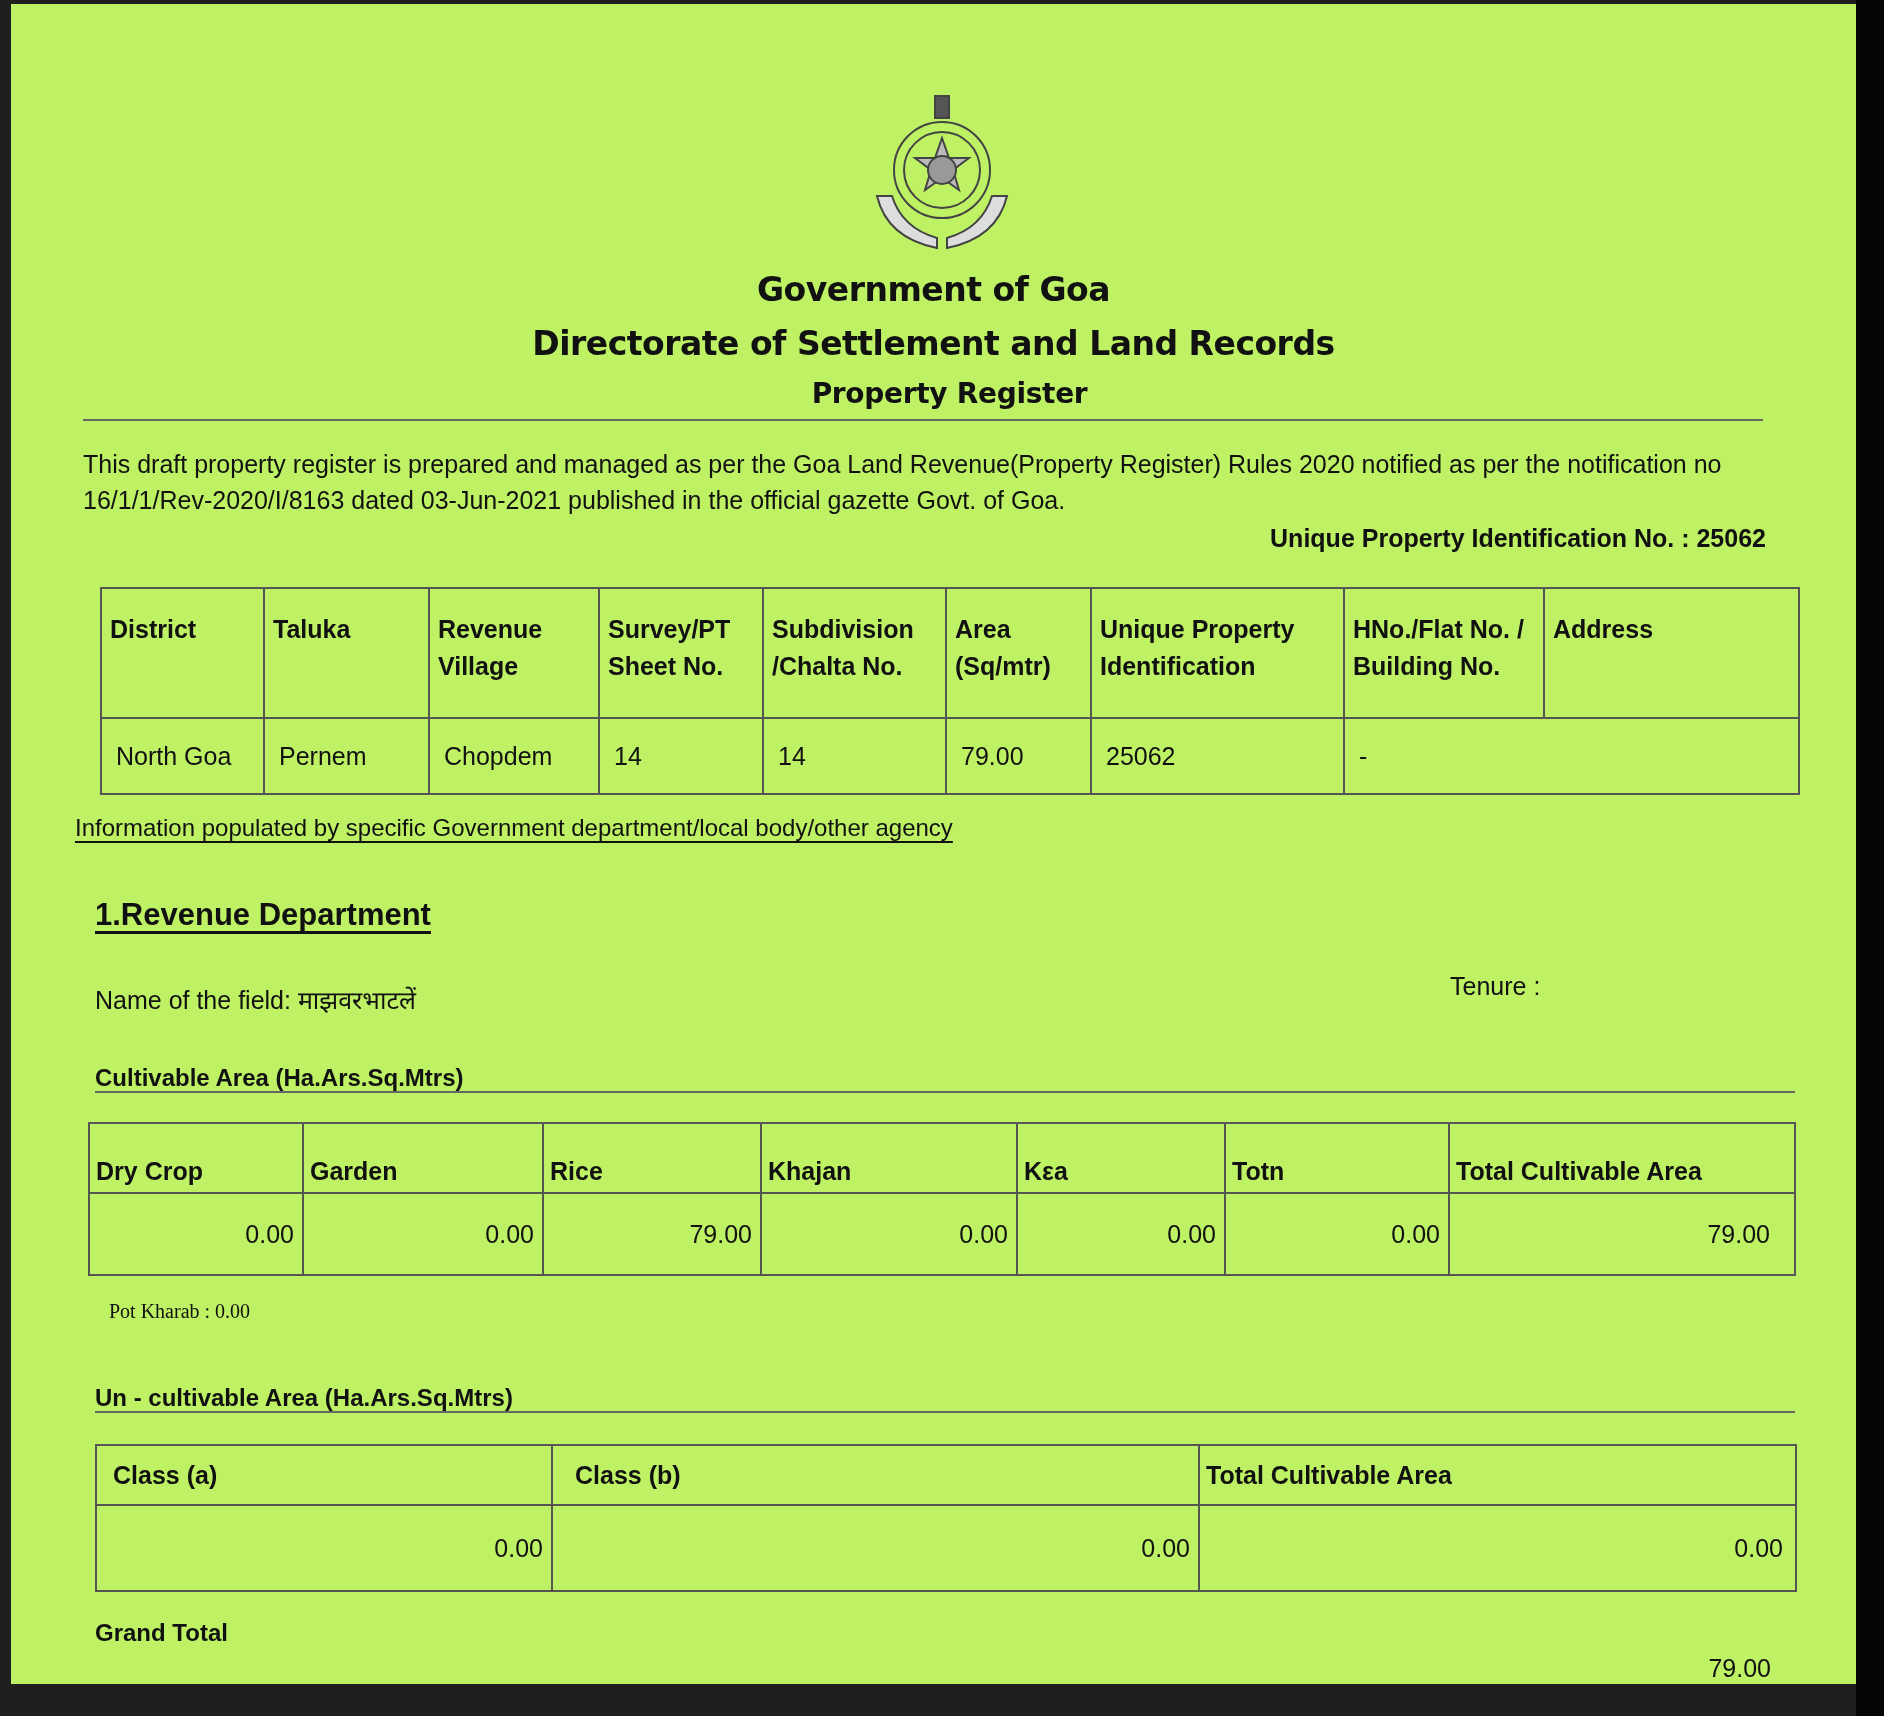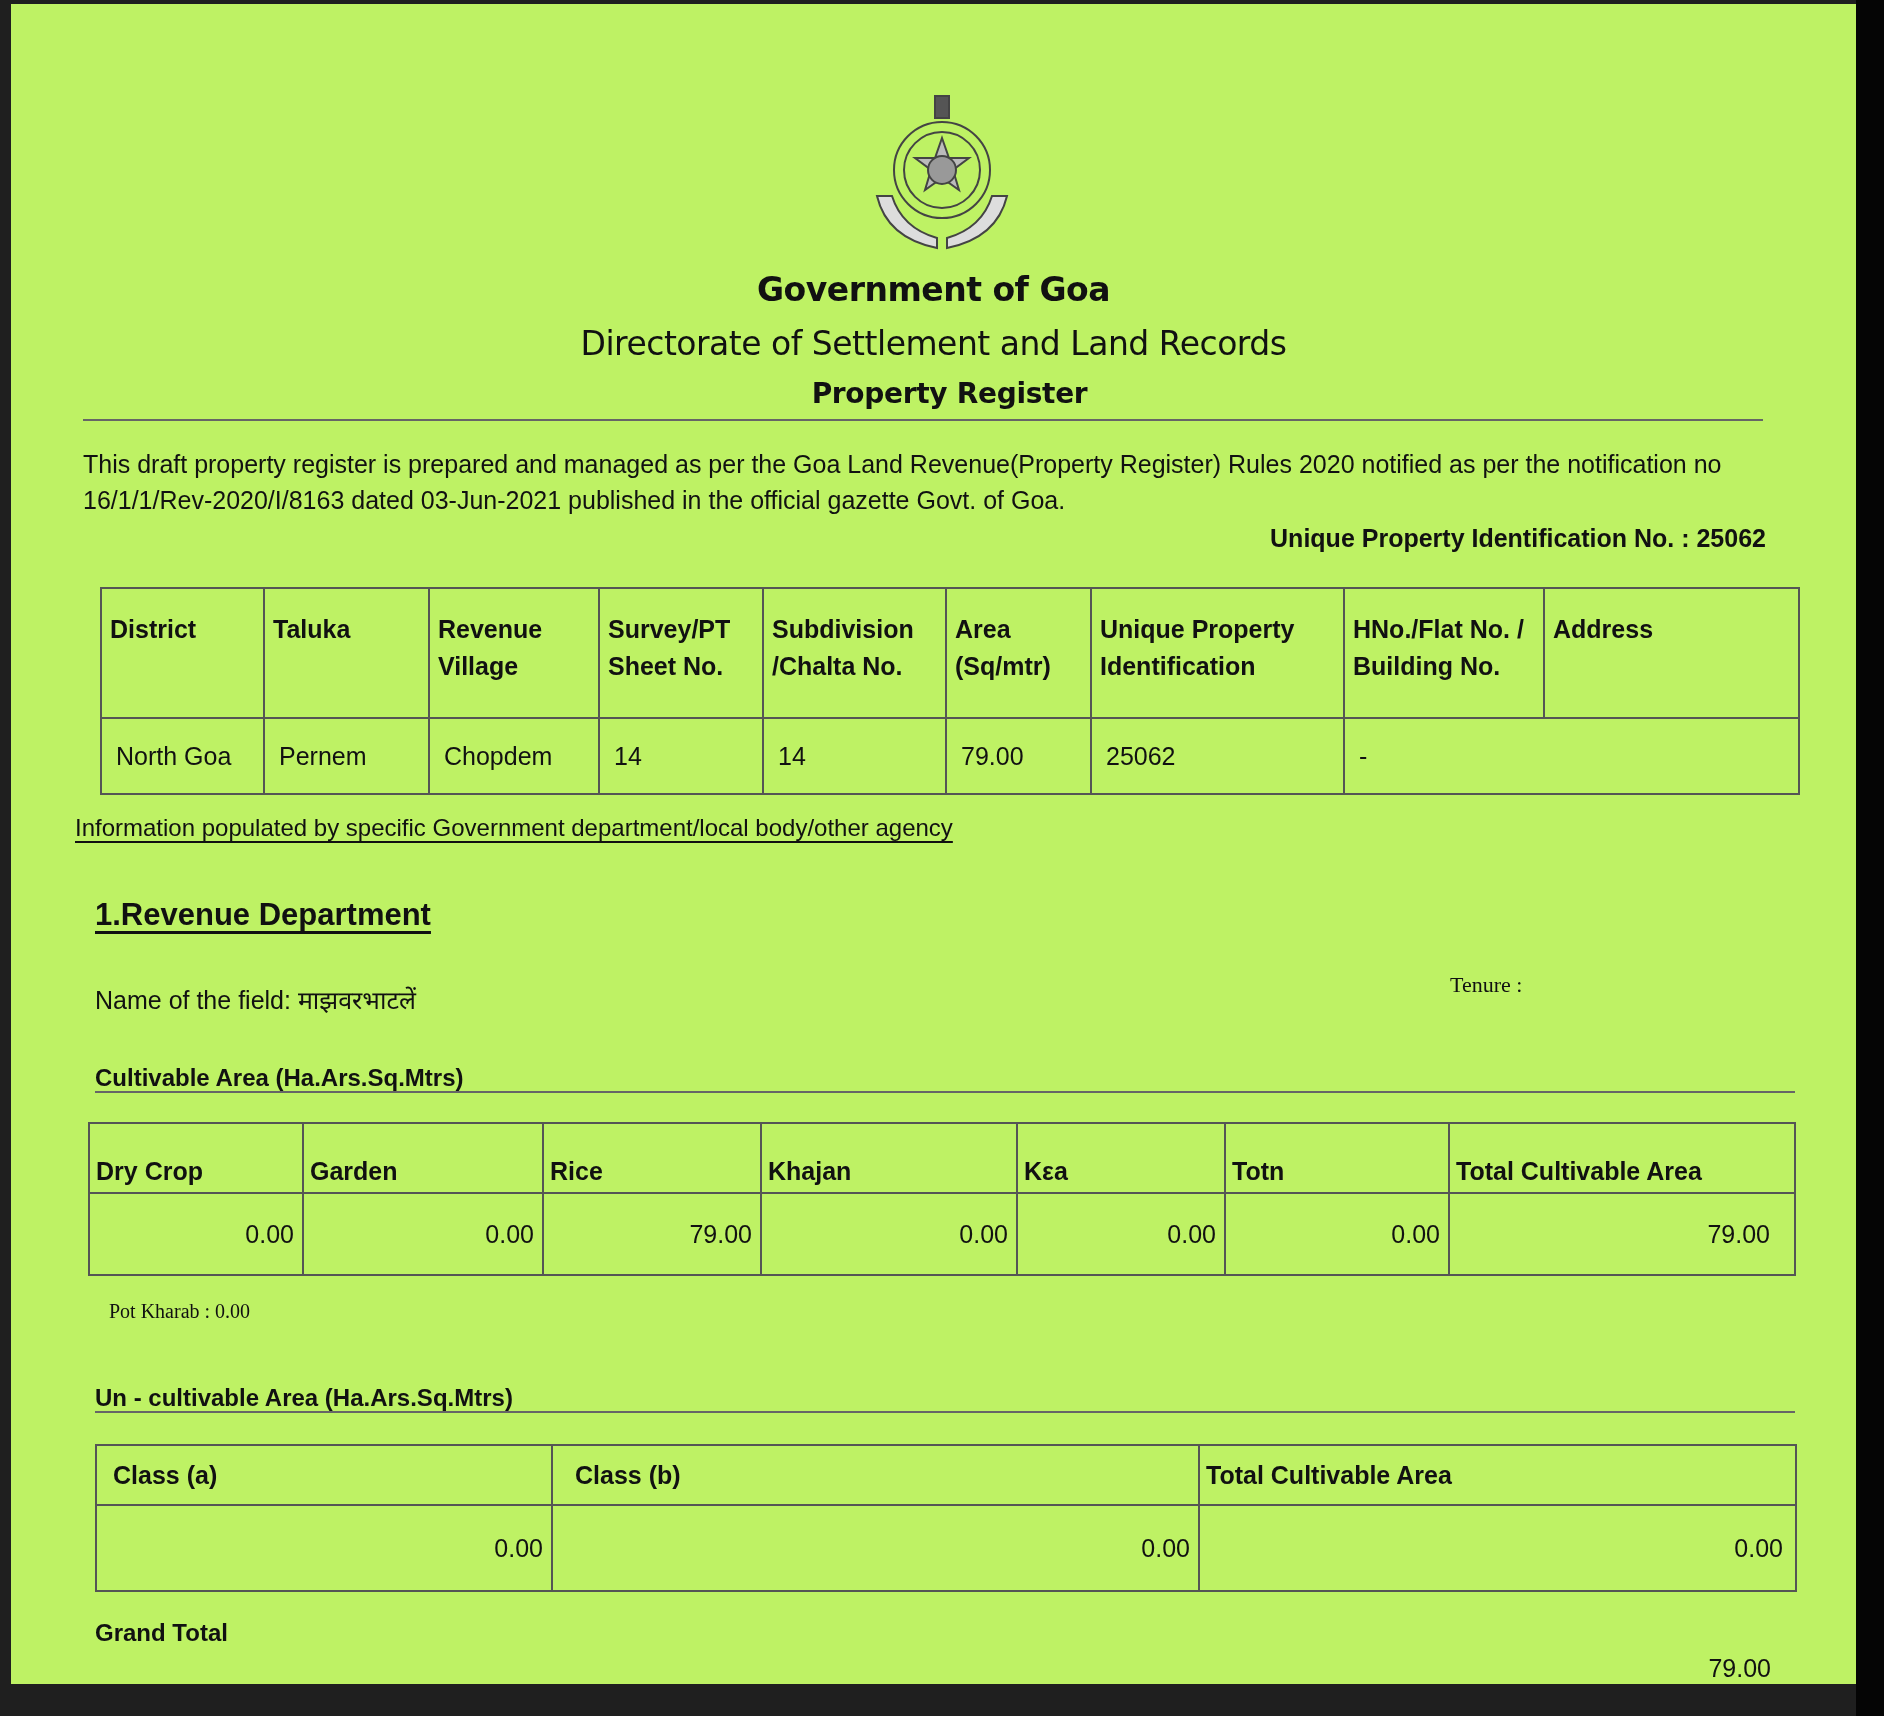--- a/index.html
+++ b/index.html
@@ -9,35 +9,35 @@
     font-family:"Liberation Sans", sans-serif; color:#111;
   }
   .page {
     position:absolute; left:11px; top:4px; width:1845px; height:1680px;
     background:#bef264; overflow:hidden;
   }
   .rightbar { position:absolute; right:0; top:0; width:28px; height:1716px; background:#050505; }
   .abs { position:absolute; }
   .emblem { left:846px; top:84px; width:170px; height:170px; }
   .title1 { left:0; width:1845px; top:266px; text-align:center; font-family:"DejaVu Sans", sans-serif; font-weight:bold; font-size:33px; letter-spacing:-0.5px; }
-  .title2 { left:0; width:1845px; top:320px; text-align:center; font-family:"DejaVu Sans", sans-serif; font-weight:normal; font-size:33px; letter-spacing:-0.5px; }
+  .title2 { left:0; width:1845px; top:320px; text-align:center; font-family:"DejaVu Sans", sans-serif; font-weight:bold; font-size:33px; letter-spacing:-0.5px; }
   .title3 { left:16px; width:1845px; top:373px; text-align:center; font-family:"DejaVu Sans", sans-serif; font-weight:bold; font-size:28px; letter-spacing:-0.3px; }
   .rule { height:2px; background:#666; }
   .para { left:72px; top:442px; width:1660px; font-size:25px; line-height:36px; }
   .upin { right:90px; top:520px; font-size:25px; font-weight:bold;margin-left:38px; }
   table { border-collapse:collapse; position:absolute; }
   td, th { border:2px solid #555; font-size:25px; vertical-align:top; text-align:left; padding:0 8px; }
   th { font-weight:bold; }
   .t1 { left:89px; top:583px; width:1700px; }
   .t1 th { height:106px; padding-top:22px; line-height:37px; }
   .t1 td { height:74px; vertical-align:middle;padding-left:14px; }
   .info { left:64px; top:810px; font-size:24px; text-decoration:underline; text-underline-offset:5px; }
   .rev { left:84px; top:893px; font-size:31px; font-weight:bold; text-decoration:underline; text-underline-offset:6px; }
   .field { left:84px; top:978px; font-size:25px; }
-  .tenure { left:1439px; top:968px; font-size:22px;font-family:Liberation Serif, serif; }
+  .tenure { left:1439px; top:968px; font-size:25px; }
   .sec { font-size:24px; font-weight:bold; }
   .t2 { left:77px; top:1118px; width:1708px;border-radius:6px; }
   .t2 th { height:62px; vertical-align:bottom; padding-bottom:6px; padding-left:6px; }
   .t2 td { height:80px; text-align:right; vertical-align:middle; }
   .pk { left:98px; top:1296px; font-size:20px;font-family:Liberation Serif, serif; }
   .t3 { left:84px; top:1440px; width:1702px; }
   .t3 th { height:58px; vertical-align:middle; padding-left:16px; }
   .t3 td { height:84px; text-align:right; vertical-align:middle; }
   .gt { left:84px; top:1615px; font-size:24px; font-weight:bold; }
   .gtv { right:85px; top:1650px; font-size:25px; }

